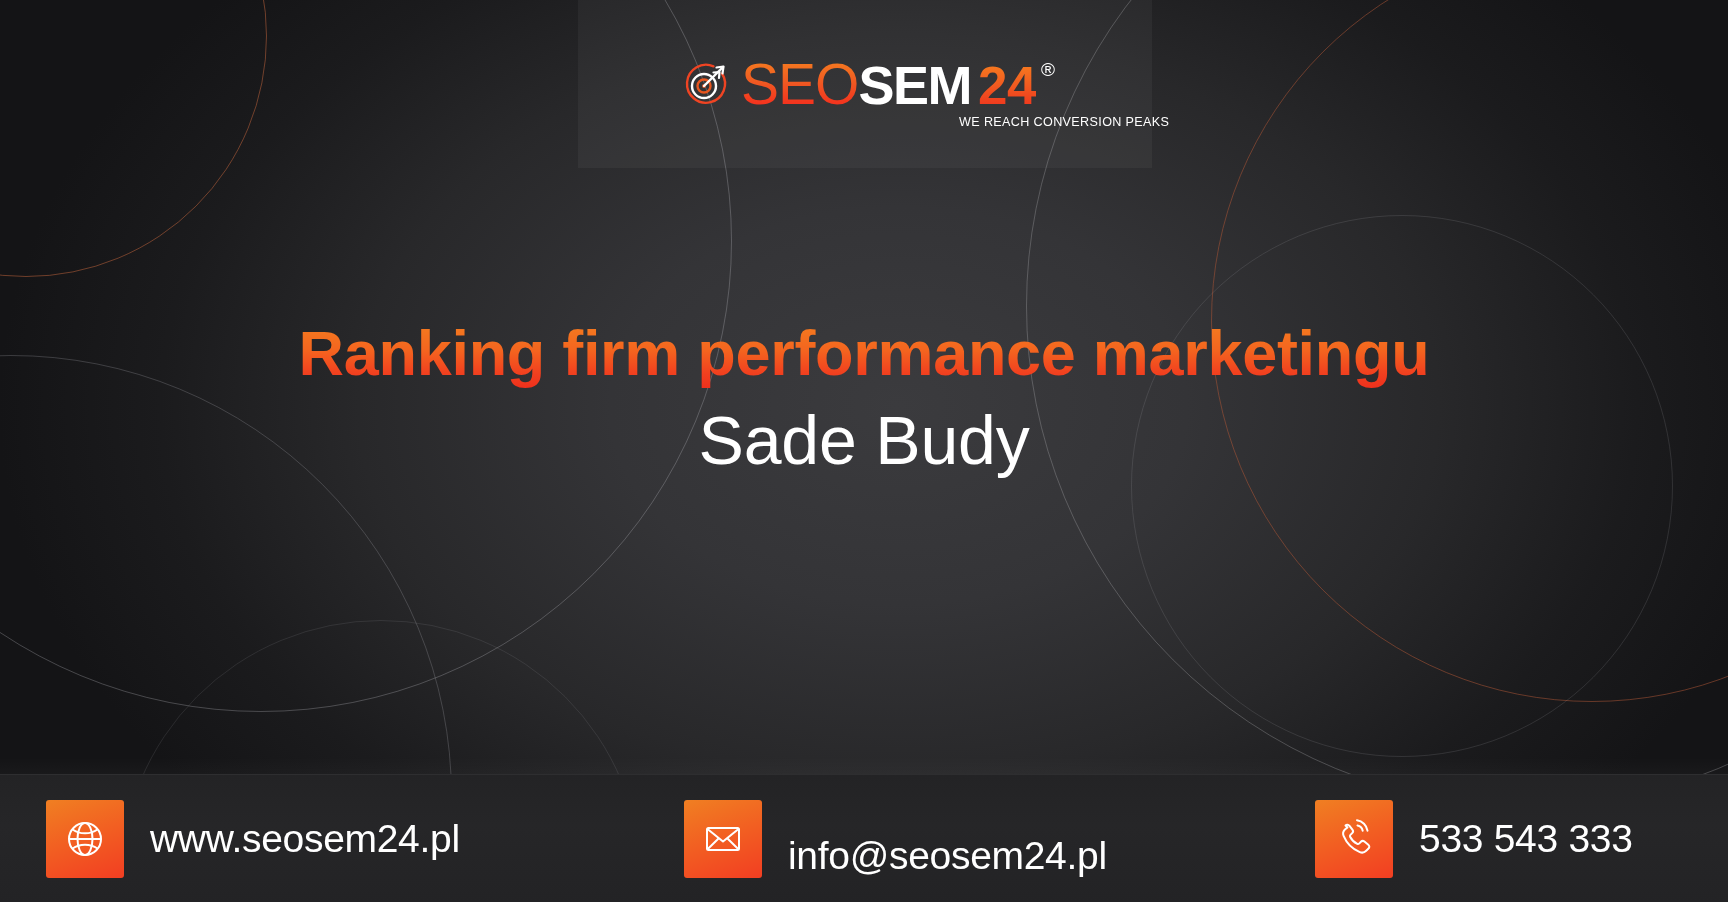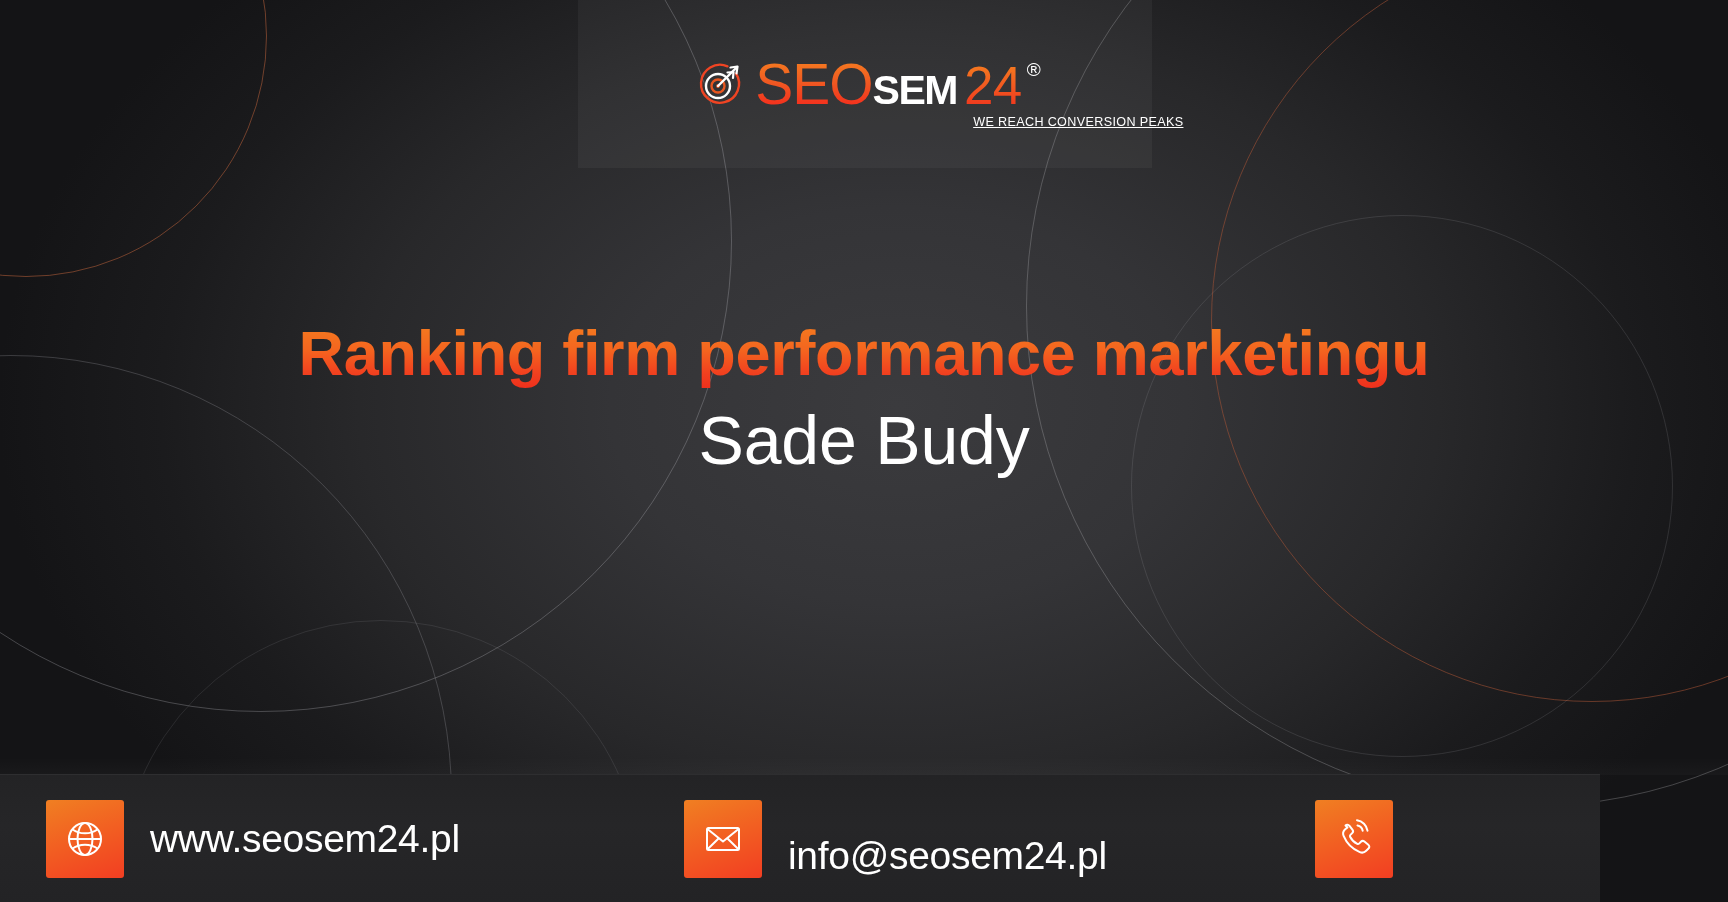--- a/index.html
+++ b/index.html
@@ -105,29 +105,29 @@
   .lw-seo {
     font-size: 57px;
     font-weight: 400;
     letter-spacing: -1px;
     background: linear-gradient(180deg, #f6821f 0%, #f05a22 45%, #f5231c 100%);
     -webkit-background-clip: text;
     background-clip: text;
     color: transparent;
   }
   .lw-sem {
-    font-size: 41px;
+    font-size: 54px;
     font-weight: 700;
     letter-spacing: -1.5px;
     color: #ffffff;
     margin-left: 0;
   }
   .lw-24 {
     font-size: 53px;
-    font-weight: 400;
+    font-weight: 700;
     letter-spacing: -0.5px;
     margin-left: 7px;
     background: linear-gradient(180deg, #f6821f 0%, #f25a20 50%, #ef2e1d 100%);
     -webkit-background-clip: text;
     background-clip: text;
     color: transparent;
   }
   .lw-reg {
     font-size: 19px;
     color: #ffffff;
@@ -137,21 +137,20 @@
   }
   .logo-tagline {
     position: absolute;
     left: 218px;
     bottom: -16px;
     font-size: 12.6px;
     letter-spacing: 0.35px;
     color: #ffffff;
     white-space: nowrap;
     font-weight: 400;
-    text-decoration: underline;
   }
   .logo-stack { position: relative; }
 
   
   .headline-block {
     position: absolute;
     left: 0;
     right: 0;
     top: 318px;
     text-align: center;
@@ -175,21 +174,21 @@
     color: #ffffff;
     letter-spacing: -0.2px;
     line-height: 1.1;
   }
 
   
   .footer {
     position: absolute;
     left: 0;
     bottom: 0;
-    width: 1600px;
+    width: 1728px;
     height: 127px;
     background: linear-gradient(180deg, #232325 0%, #262628 40%, #232325 100%);
     border-top: 1px solid rgba(255,255,255,0.05);
     display: flex;
     align-items: center;
   }
   .contact {
     display: flex;
     align-items: center;
     gap: 26px;
@@ -306,16 +305,17 @@
     </div>
 
     <div class="contact contact-phone">
       <span class="contact-icon">
         <svg width="44" height="44" viewBox="0 0 44 44" fill="none" xmlns="http://www.w3.org/2000/svg">
           <path d="M13.5 8.5c1.2-1.2 2.8-1 3.8.2l3.1 3.9c.9 1.1.8 2.5-.2 3.5l-1.8 1.8c-.5.5-.6 1.2-.3 1.8 1.5 3 4.2 5.7 7.2 7.2.6.3 1.3.2 1.8-.3l1.8-1.8c1-1 2.4-1.1 3.5-.2l3.9 3.1c1.2 1 1.4 2.6.2 3.8l-2.3 2.3c-1.7 1.7-4.2 2.2-6.4 1.3-7.3-3-13.2-8.9-16.2-16.2-.9-2.2-.4-4.7 1.3-6.4l2.6-2Z" stroke="#FFFFFF" stroke-width="2" fill="none" stroke-linejoin="round"></path>
           <path d="M25.5 8.5c2.6.5 4.7 2.6 5.2 5.2" stroke="#FFFFFF" stroke-width="2" fill="none" stroke-linecap="round"></path>
           <path d="M25 3.2c5.4.8 9.7 5.1 10.5 10.5" stroke="#FFFFFF" stroke-width="2" fill="none" stroke-linecap="round"></path>
         </svg>
       </span>
+      <span class="contact-label">533 543 333</span>
     </div>
 
   </div>
 </div>
 
 </body></html>

